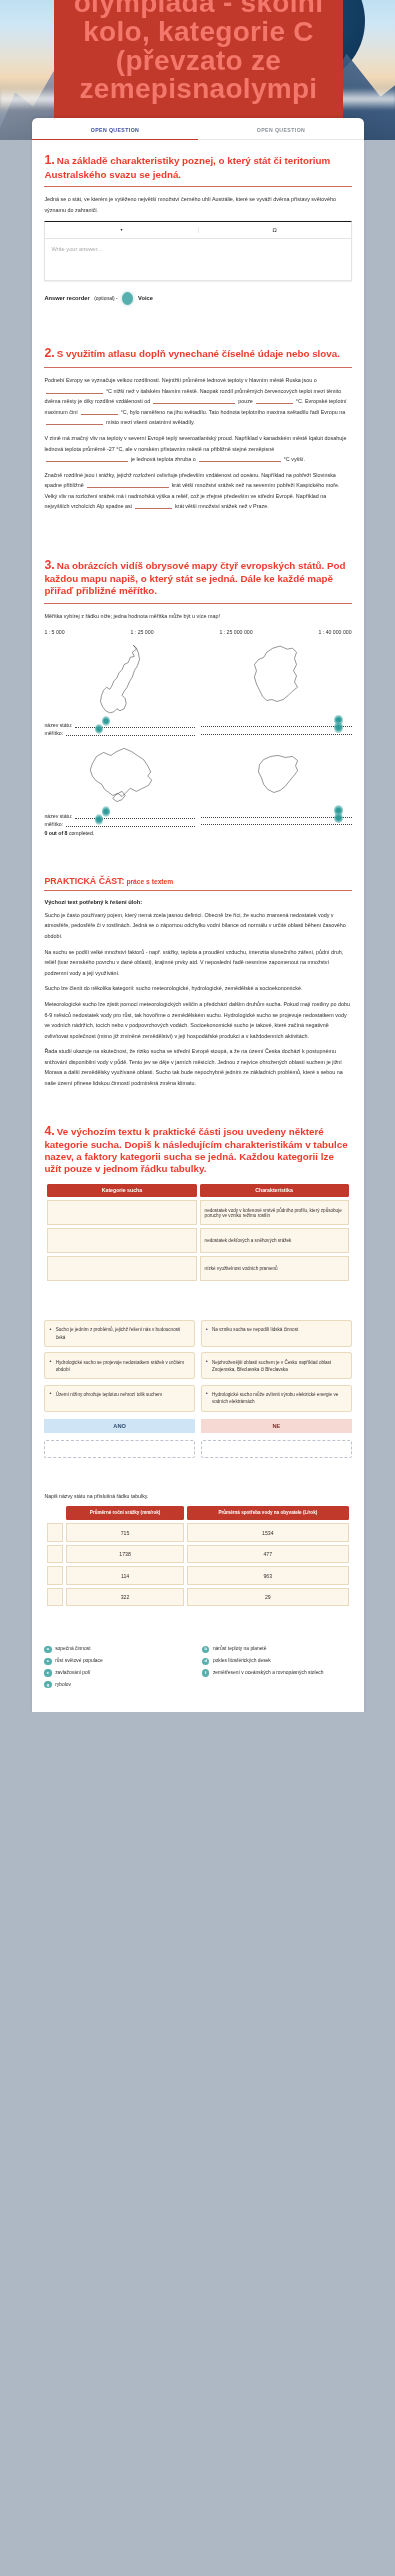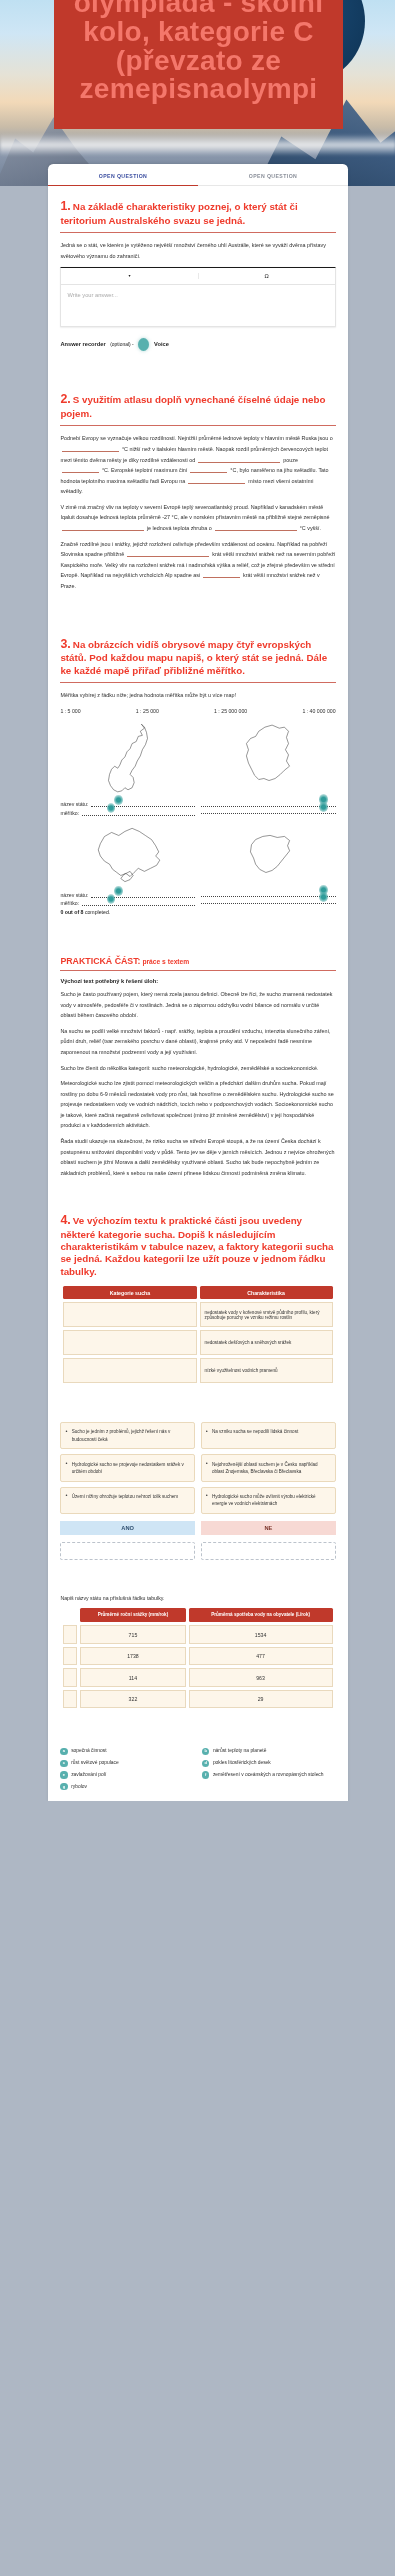--- a/index.html
+++ b/index.html
@@ -10,21 +10,21 @@
     background:#aeb7c4;
     font-family:"Liberation Sans", sans-serif;
     color:#262626;
     -webkit-font-smoothing:antialiased;
   }
 
   
   .hero {
     position:relative;
     width:396px;
-    height:186px;
+    height:140px;
     overflow:hidden;
     background:
       linear-gradient(to bottom,
         #bfe0f2 0%, #cfe6f5 18%, #e5e2d6 40%,
         #f2d9b8 55%, #c9bca8 68%, #8c99ad 82%, #6f7f96 100%);
   }
   .hero .mountain-left {
     position:absolute; left:-5.2px; bottom:0; width:113px; height:88px;
     background:linear-gradient(160deg,#9aa3b2 0%, #7c8799 45%, #5f6b80 100%);
     clip-path:polygon(0% 100%, 18% 46%, 34% 62%, 52% 22%, 72% 58%, 100% 100%);
@@ -62,27 +62,27 @@
     font-weight:700;
     color:#f4776b;
     text-align:center;
     letter-spacing:0.3px;
     word-break:break-word;
   }
 
   
   .card {
     position:relative;
-    width:300px;
+    width:332px;
     margin:0 auto;
     background:#ffffff;
     border-radius:5.2px 5.2px 0 0;
     z-index:3;
     margin-top:-21.6px;
-    padding-bottom:0;
+    padding-bottom:13px;
     box-shadow:0 -0.5px 3.1px rgba(0,0,0,.10);
   }
 
   
   .tabs { display:flex; }
   .tab {
     flex:1;
     text-align:center;
     padding:8.2px 3.1px 6.2px;
     font-size:5.2px;
@@ -310,21 +310,21 @@
       <span>Answer recorder</span>
       <span class="light">(optional) -</span>
       <span class="mic-dot"></span>
       <span>Voice</span>
     </div>
     <div class="spacer-lg"></div>
   </div>
 
   <div class="qblock">
     <h2 class="qhead">
-      <span class="num">2.</span><span>S využitím atlasu doplň vynechané číselné údaje nebo pojem.</span>
+      <span class="num">2.</span><span>S využitím atlasu doplň vynechané číselné údaje nebo slova.</span>
     </h2>
     <div class="rule"></div>
 
     <p class="body-text">
       <span>Podnebí Evropy se vyznačuje velkou rozdílností. Nejnižší průměrné lednové teploty v hlavním městě Ruska jsou o</span>
       <span class="blank"></span>
       <span>°C nižší než v italském hlavním městě. Naopak rozdíl průměrných červencových teplot mezi těmito dvěma městy je díky rozdílné vzdálenosti od</span>
       <span class="blank w-lg"></span>
       <span>pouze</span>
       <span class="blank w-sm"></span>

